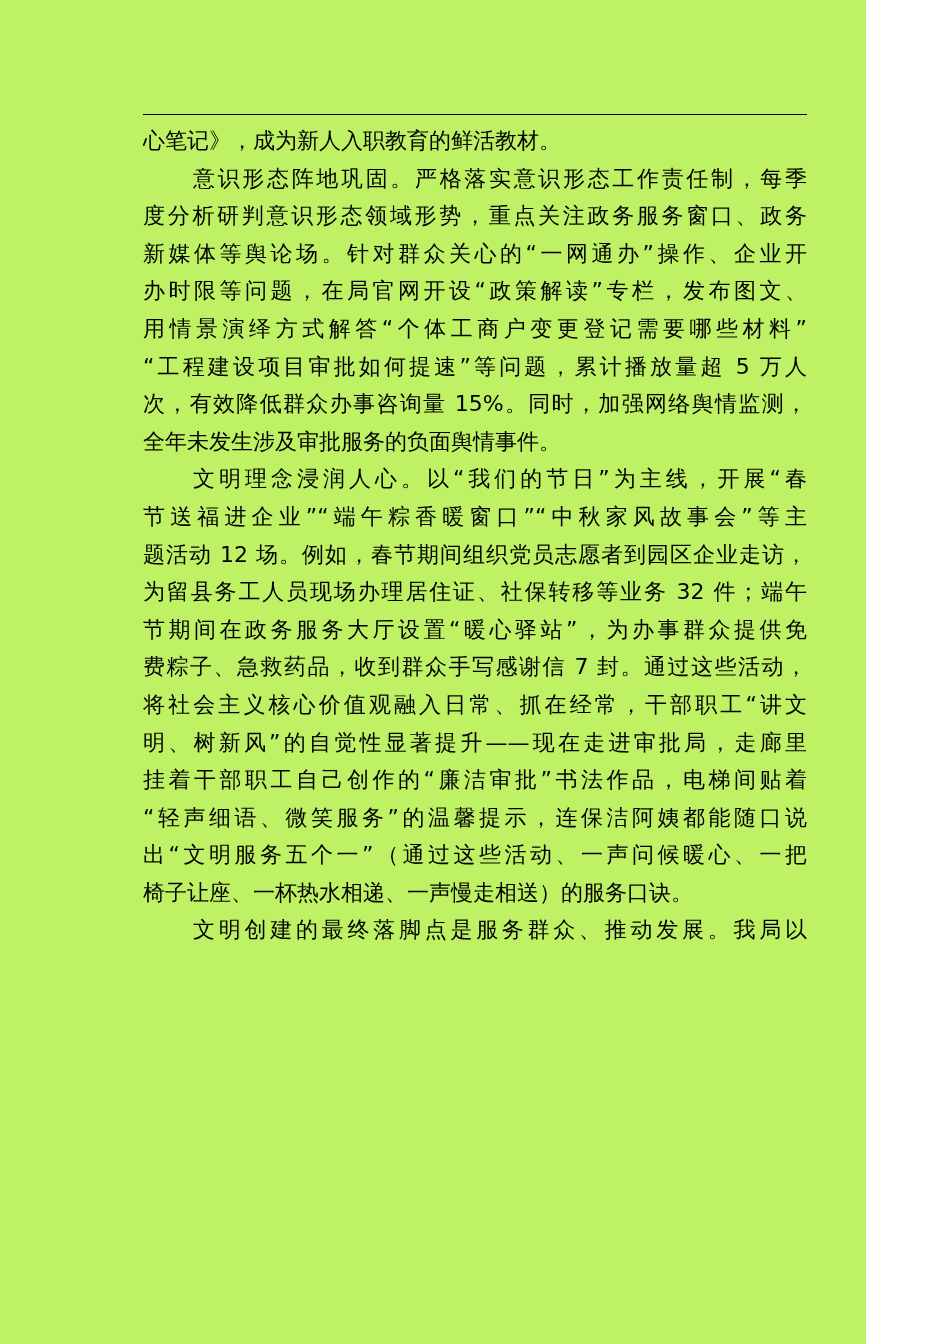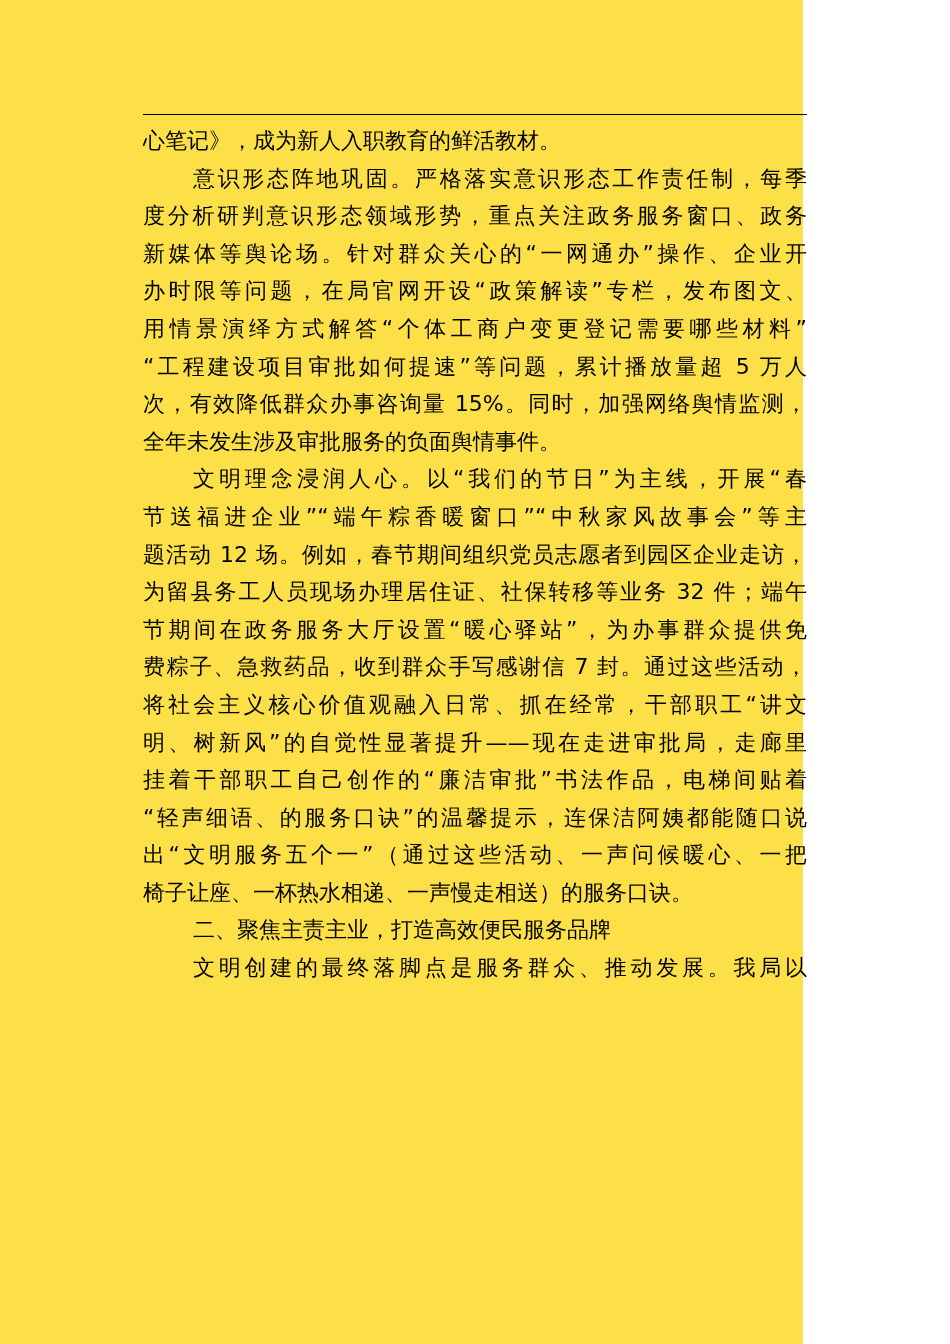--- a/index.html
+++ b/index.html
@@ -12,23 +12,23 @@
       height: 1344px;
       position: relative;
       overflow: hidden;
       font-family: "DejaVu Sans", "Liberation Sans", sans-serif;
       color: #000000;
     }
     .page {
       position: absolute;
       left: 0;
       top: 0;
-      width: 803px;
+      width: 866px;
       height: 1344px;
-      background: #fde047;
+      background: #bef264;
     }
     .header-rule {
       position: absolute;
       left: 143px;
       top: 114px;
       width: 664px;
       height: 0;
       border-top: 1.5px solid #000000;
     }
     .body-text {
@@ -70,19 +70,18 @@
     <div class="line last">全年未发生涉及审批服务的负面舆情事件。</div>
     <div class="line indent">文明理念浸润人心。以“我们的节日”为主线，开展“春</div>
     <div class="line">节送福进企业”“端午粽香暖窗口”“中秋家风故事会”等主</div>
     <div class="line">题活动 12 场。例如，春节期间组织党员志愿者到园区企业走访，</div>
     <div class="line">为留县务工人员现场办理居住证、社保转移等业务 32 件；端午</div>
     <div class="line">节期间在政务服务大厅设置“暖心驿站”，为办事群众提供免</div>
     <div class="line">费粽子、急救药品，收到群众手写感谢信 7 封。通过这些活动，</div>
     <div class="line">将社会主义核心价值观融入日常、抓在经常，干部职工“讲文</div>
     <div class="line">明、树新风”的自觉性显著提升——现在走进审批局，走廊里</div>
     <div class="line">挂着干部职工自己创作的“廉洁审批”书法作品，电梯间贴着</div>
-    <div class="line">“轻声细语、的服务口诀”的温馨提示，连保洁阿姨都能随口说</div>
+    <div class="line">“轻声细语、微笑服务”的温馨提示，连保洁阿姨都能随口说</div>
     <div class="line">出“文明服务五个一”（通过这些活动、一声问候暖心、一把</div>
     <div class="line last">椅子让座、一杯热水相递、一声慢走相送）的服务口诀。</div>
-    <div class="line indent last">二、聚焦主责主业，打造高效便民服务品牌</div>
     <div class="line indent">文明创建的最终落脚点是服务群众、推动发展。我局以</div>
   </div>
 </div>
 
 </body></html>

